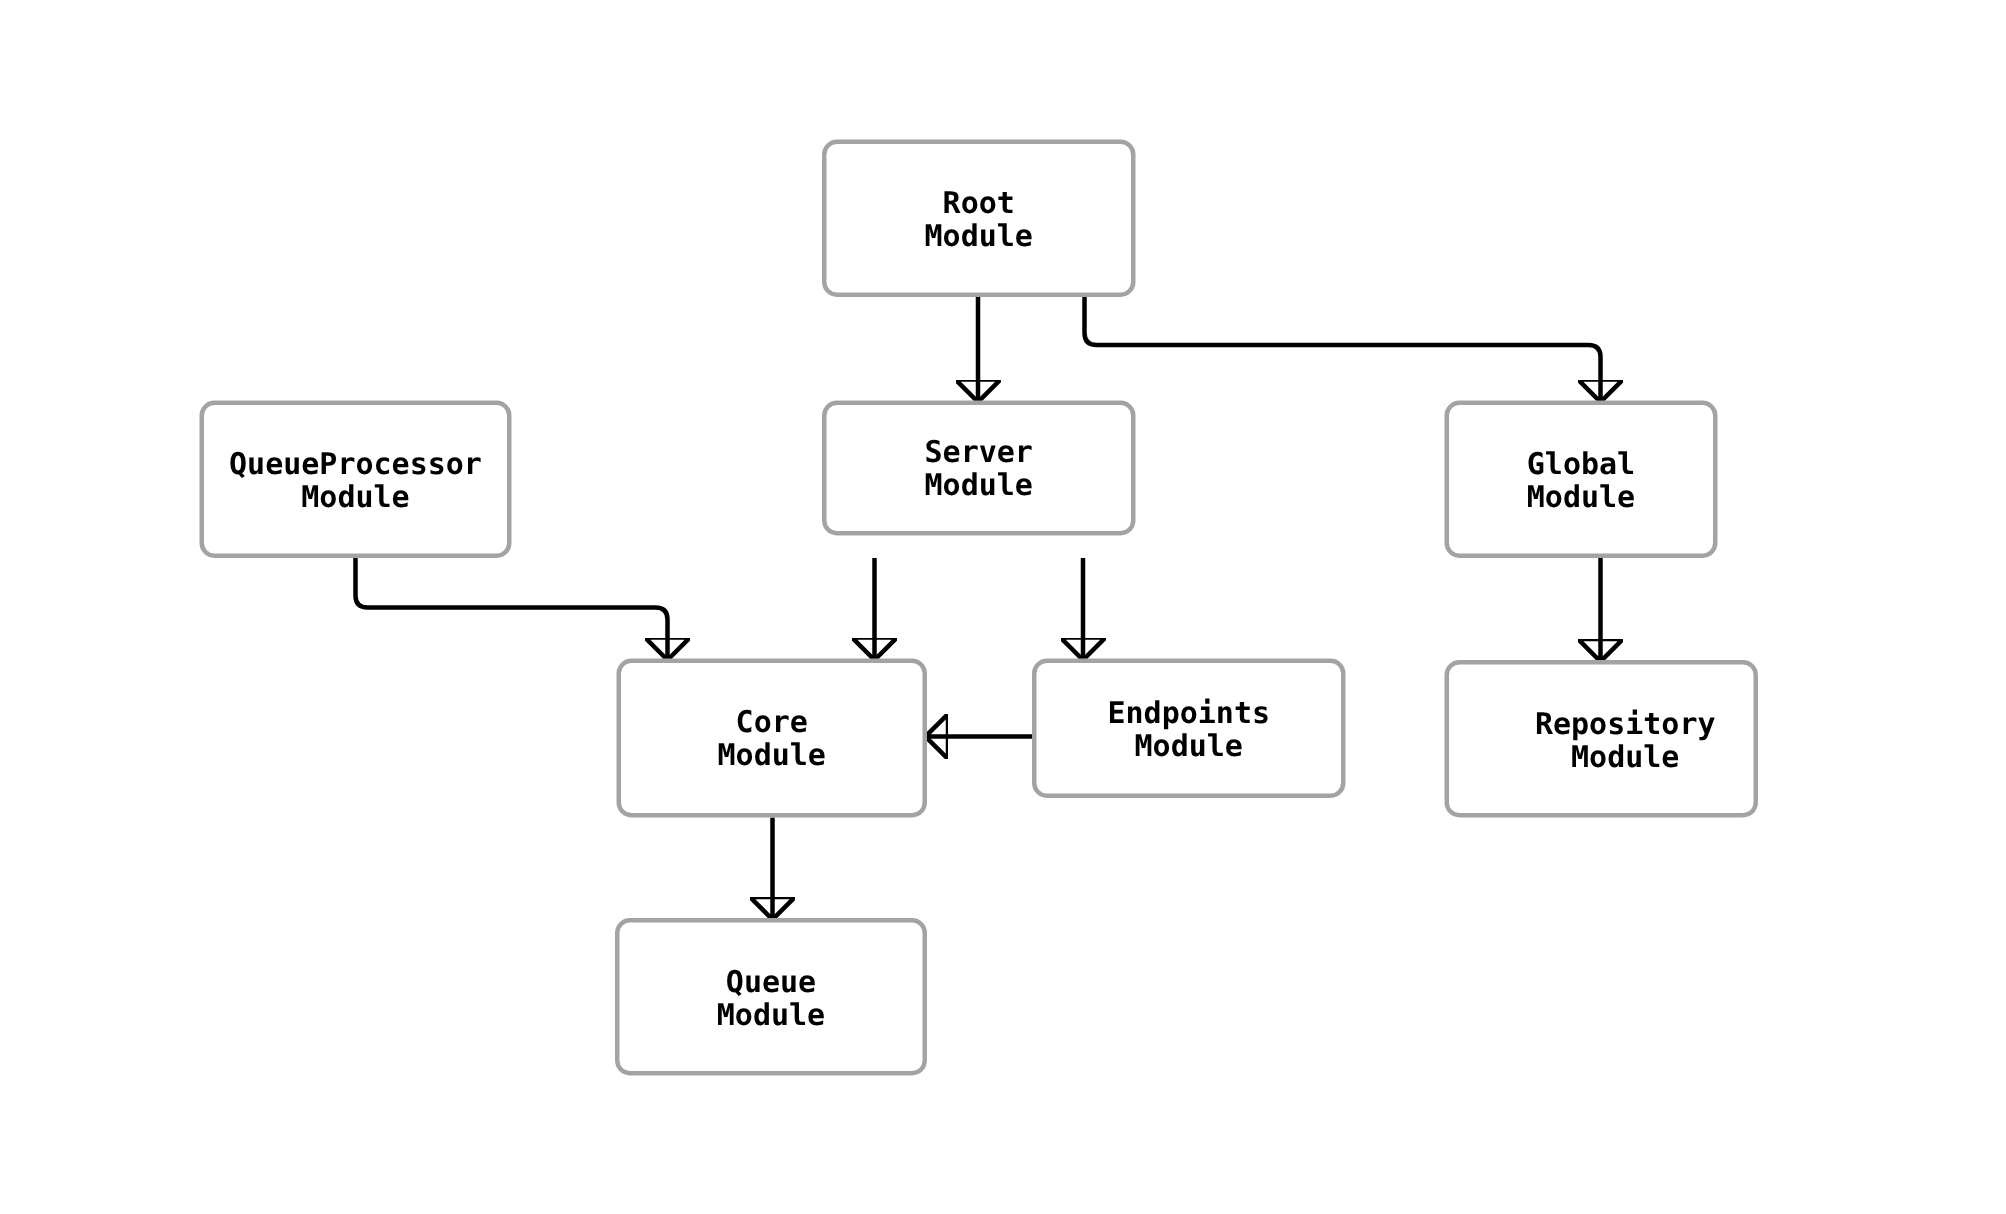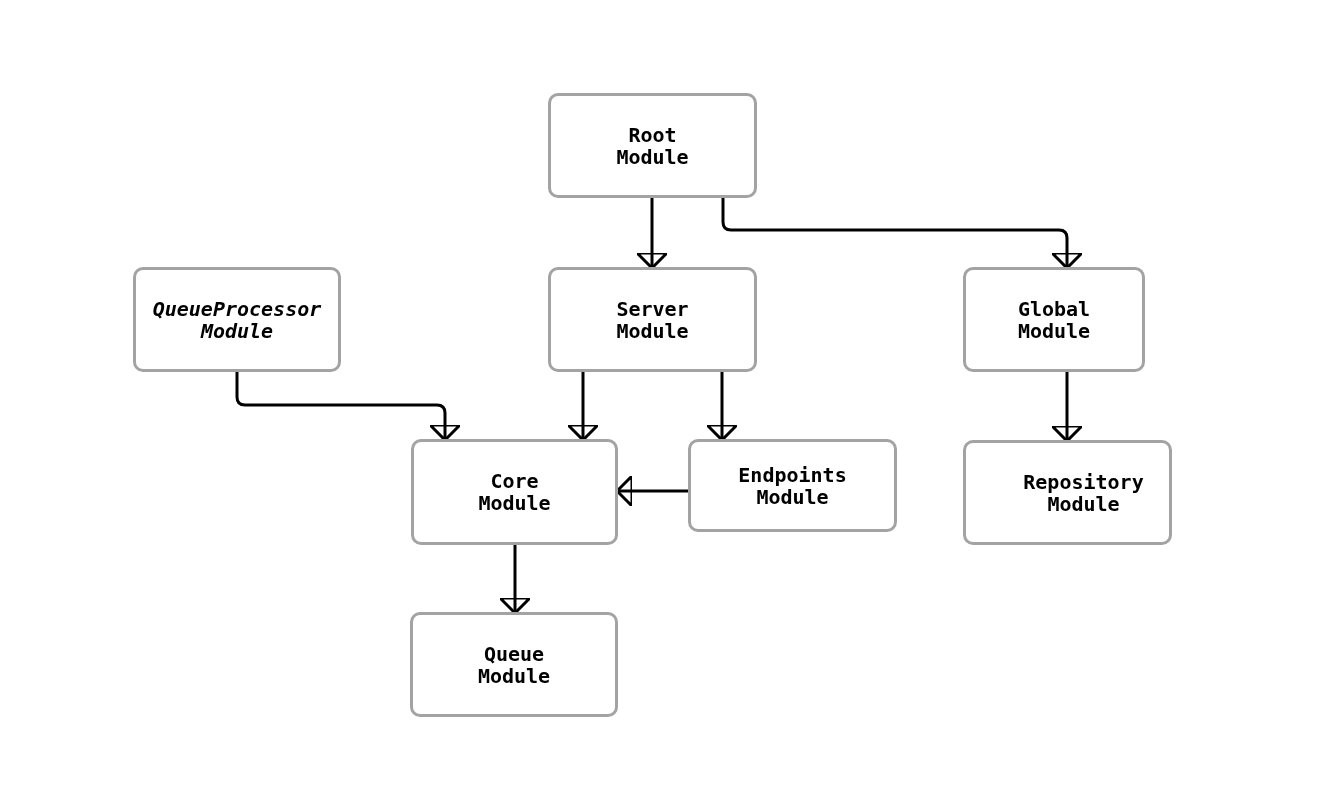--- a/index.html
+++ b/index.html
@@ -66,26 +66,26 @@
     <path d="M1067,372 L1067,440" marker-end="url(#arrow)"></path>
     <path d="M688,491 L618,491" marker-end="url(#arrow)"></path>
     <path d="M515,545 L515,612" marker-end="url(#arrow)"></path>
   </svg>
 
   <div class="node" style="left:548px; top:93px; width:209px; height:105px;">
     <span>Root</span>
     <span>Module</span>
   </div>
 
-  <div class="node" style="left:133px; top:267px; width:208px; height:105px;font-style:italic;">
+  <div class="node" style="left:133px; top:267px; width:208px; height:105px;">
     <span>QueueProcessor</span>
     <span>Module</span>
   </div>
 
-  <div class="node" style="left:548px; top:267px; width:209px; height:105px;">
+  <div class="node" style="left:548px; top:267px; width:209px; height:90px;">
     <span>Server</span>
     <span>Module</span>
   </div>
 
   <div class="node" style="left:963px; top:267px; width:182px; height:105px;">
     <span>Global</span>
     <span>Module</span>
   </div>
 
   <div class="node" style="left:411px; top:439px; width:207px; height:106px;">

